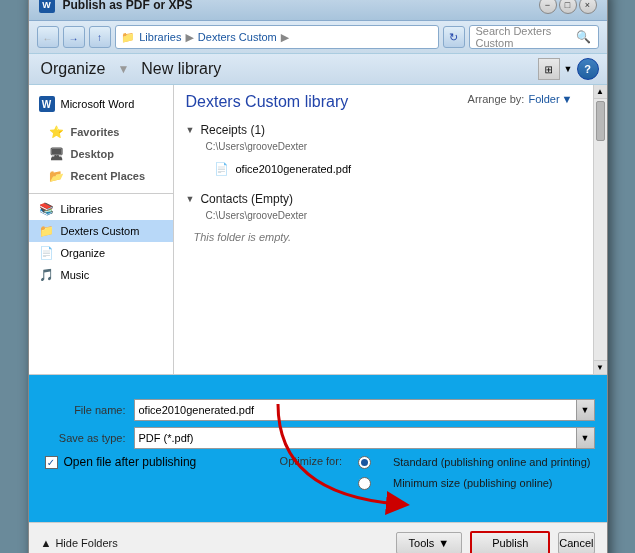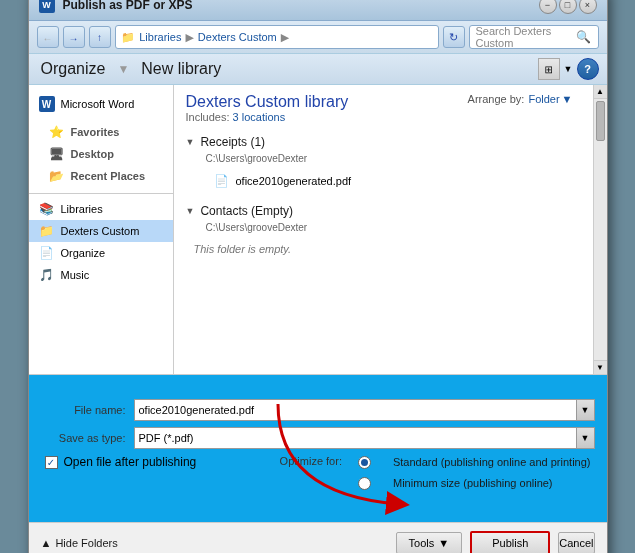--- a/index.html
+++ b/index.html
@@ -660,23 +660,20 @@
         </div>
         <div class="sidebar-item">
           <div class="sidebar-icon">🎵</div>
           <span>Music</span>
         </div>
       </div>
 
       <div class="file-pane">
         <div class="library-header">
           <div class="library-title">Dexters Custom library</div>
-          <div class="library-subtitle">
-            Includes: <a>3 locations</a>
-          </div>
         </div>
         <div class="arrange-by">
           <span>Arrange by:</span>
           <span class="arrange-link">
             <span>Folder</span>
             <span>▼</span>
           </span>
         </div>
 
         <div class="folder-group">

